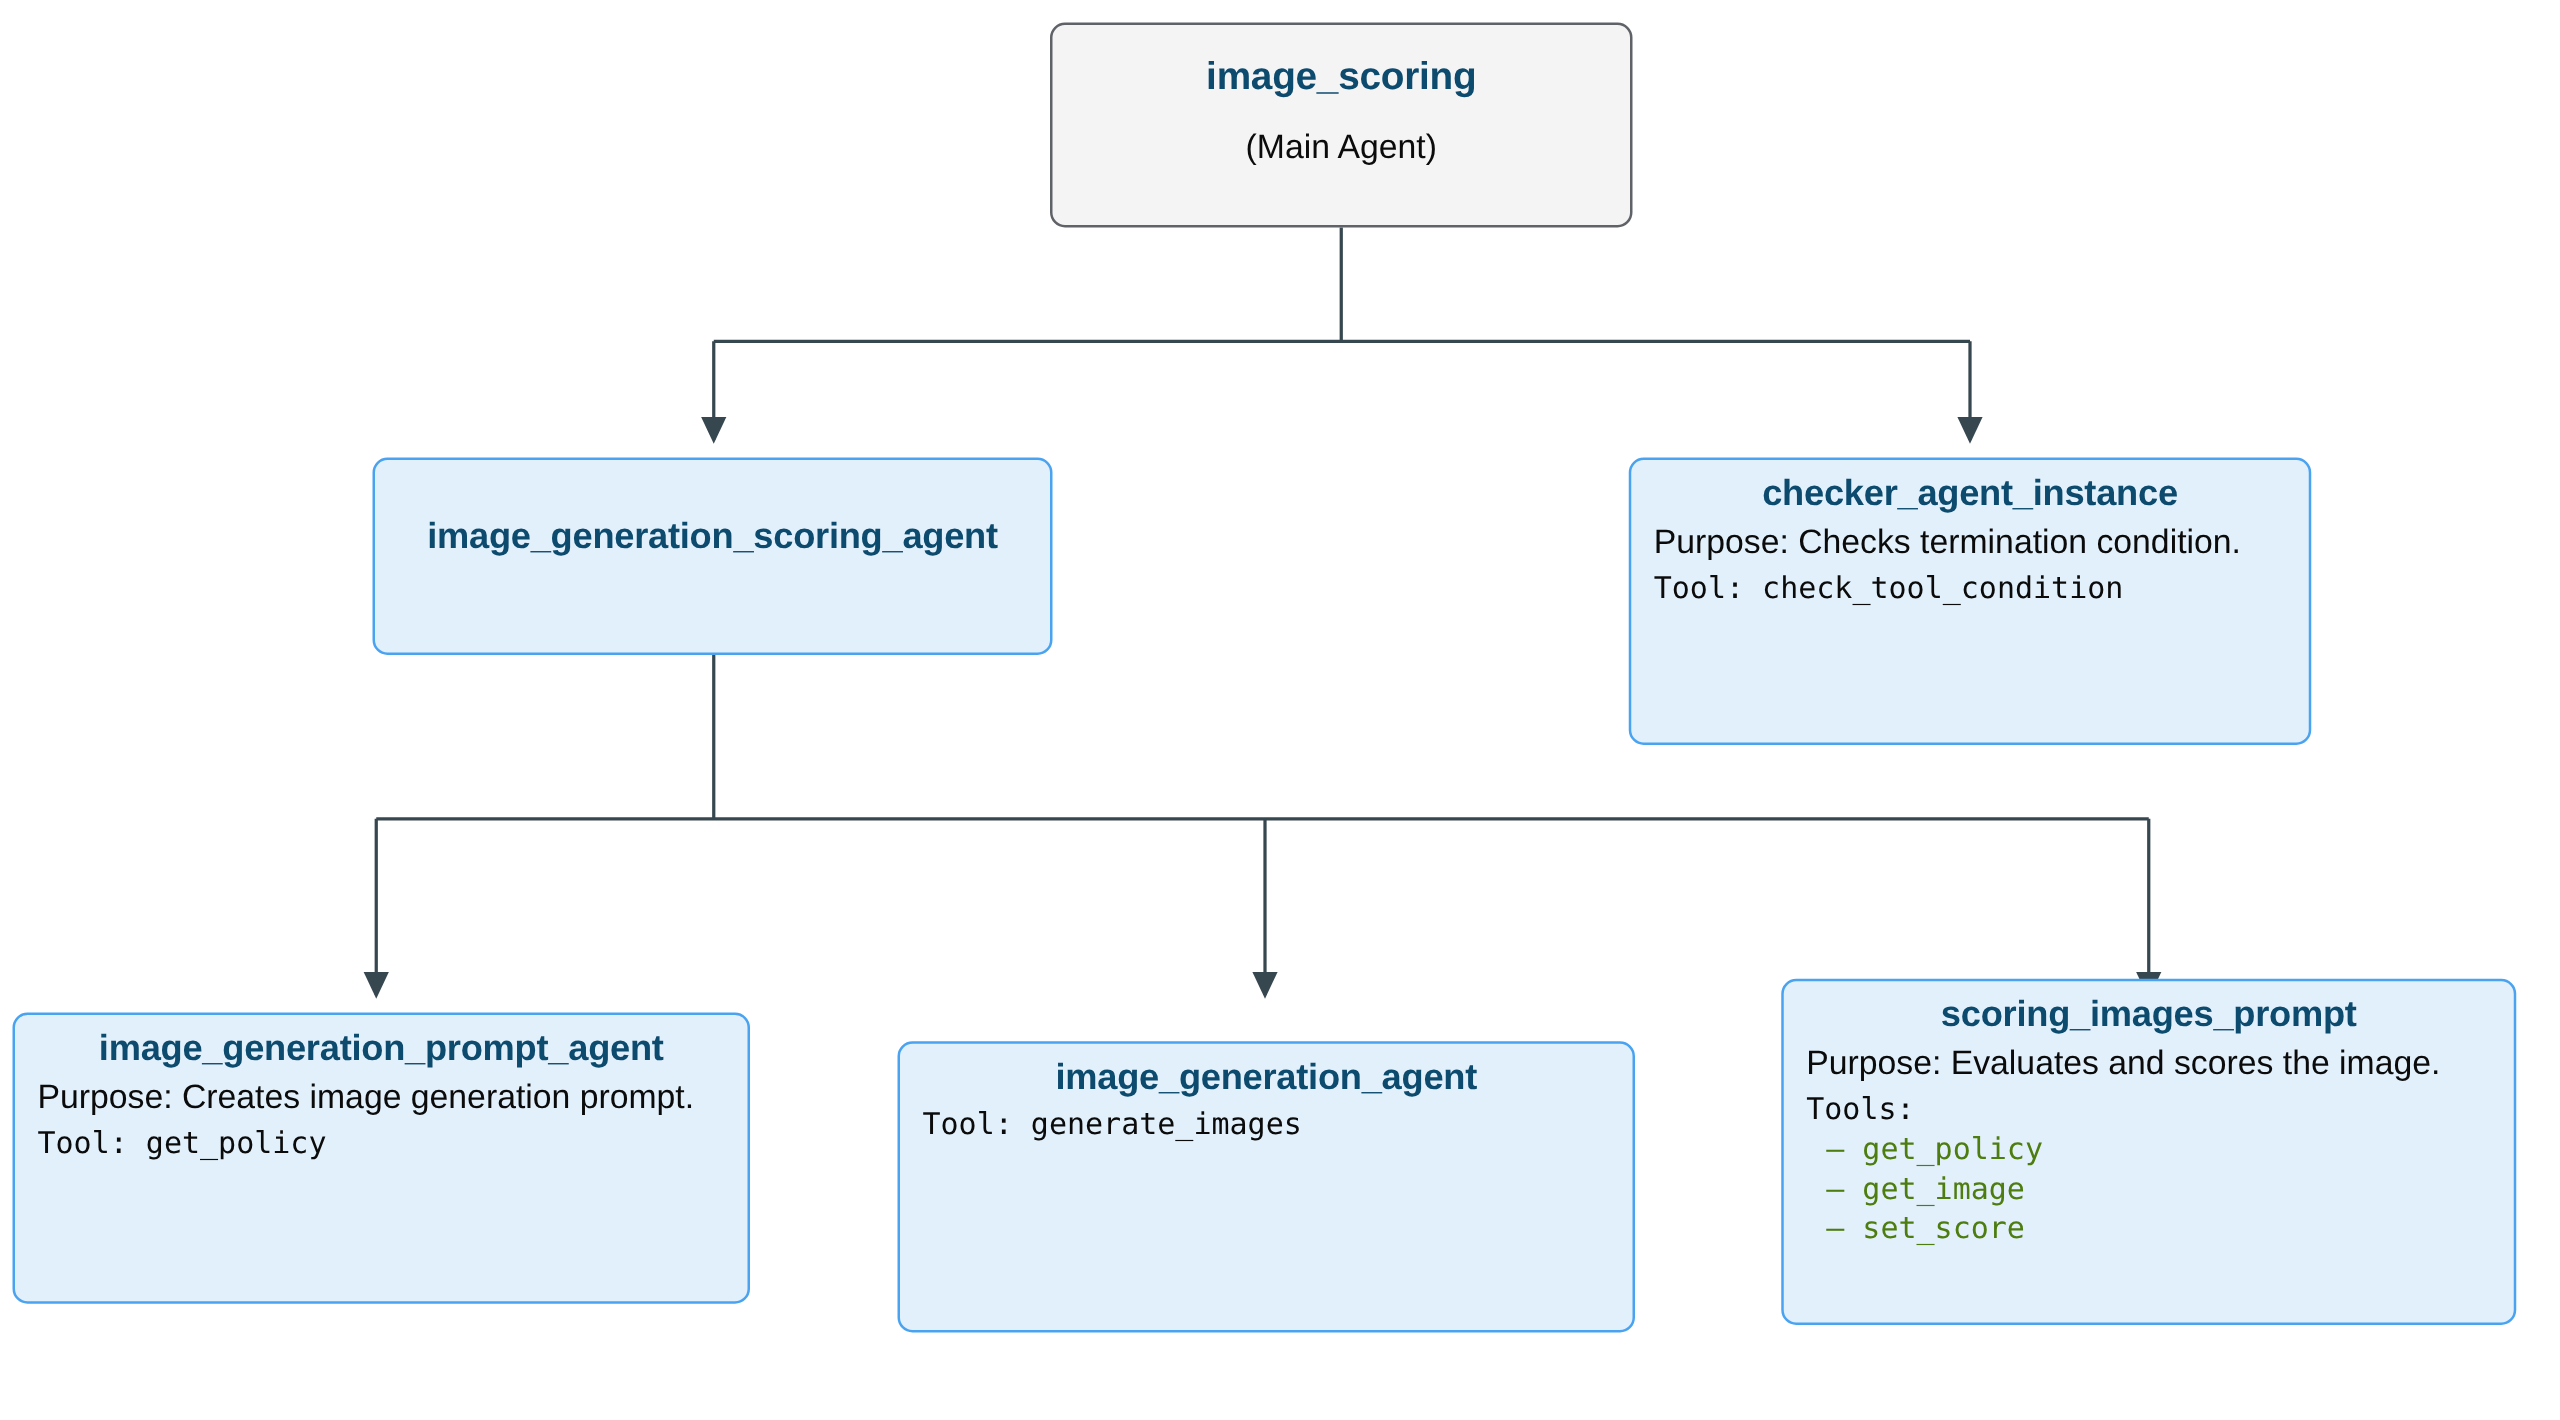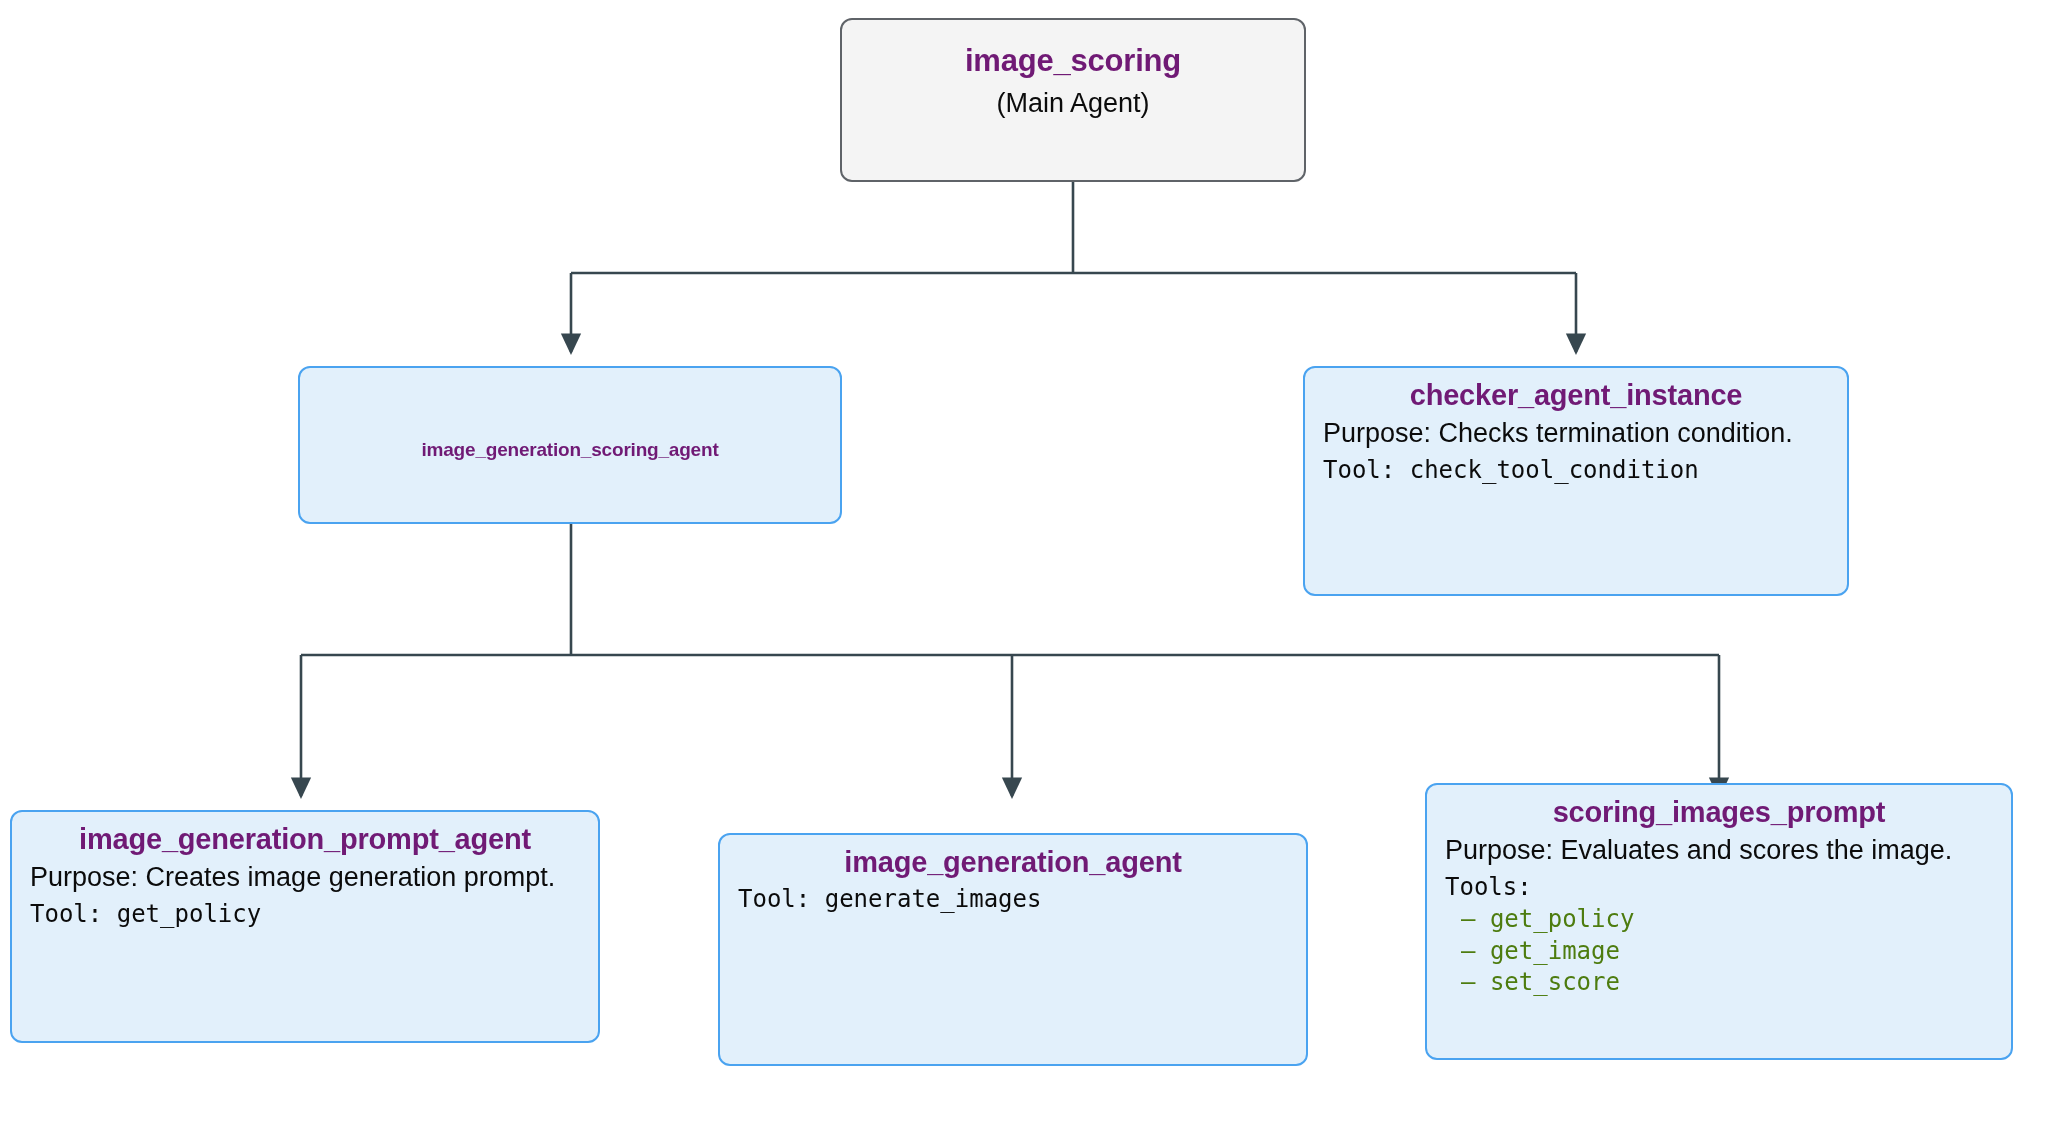--- a/index.html
+++ b/index.html
@@ -40,21 +40,21 @@
     padding-top: 18px;
   }
   .node.agent {
     background: #e2f0fb;
     border: 2px solid #4aa3f0;
   }
   .node-title {
     font-weight: bold;
     font-size: 29px;
     line-height: 1.22;
-    color: #701a75;
+    color: #0c4a6e;
     text-align: center;
     white-space: nowrap;
     letter-spacing: -0.2px;
   }
   .node.root .node-title {
     font-size: 31px;
   }
   .node-sub {
     font-size: 27px;
     line-height: 1.3;
@@ -98,25 +98,25 @@
   #node-scoring     { left: 298px;  top: 366px;  width: 544px;  height: 158px; }
   #node-checker     { left: 1303px; top: 366px;  width: 546px;  height: 230px; }
   #node-prompt      { left: 10px;   top: 810px;  width: 590px;  height: 233px; }
   #node-generation  { left: 718px;  top: 810px;  width: 590px;  height: 233px; margin-top: 23px; }
   #node-scoreprompt { left: 1425px; top: 783px;  width: 588px;  height: 277px; }
 
   
   #node-scoring .node-title {
     position: relative;
     left: 0;
-    top: 60px;
-    font-size: 19px;
+    top: 34px;
+    font-size: 29px;
   }
   #node-root .node-title  { margin-top: 4px; }
-  #node-root .node-sub    { margin-top: 6px; }
+  #node-root .node-sub    { margin-top: 20px; }
 </style>
 </head>
 <body>
 
 <div id="canvas">
 
   <svg id="edges" viewBox="0 0 2048 1136" xmlns="http://www.w3.org/2000/svg">
     <defs>
       <marker id="arrow" viewBox="0 0 12 12" refX="9.5" refY="6" markerWidth="9" markerHeight="9" orient="auto-start-reverse">
         <path d="M 0 0.8 L 11 6 L 0 11.2 z" fill="#37474f"></path>

